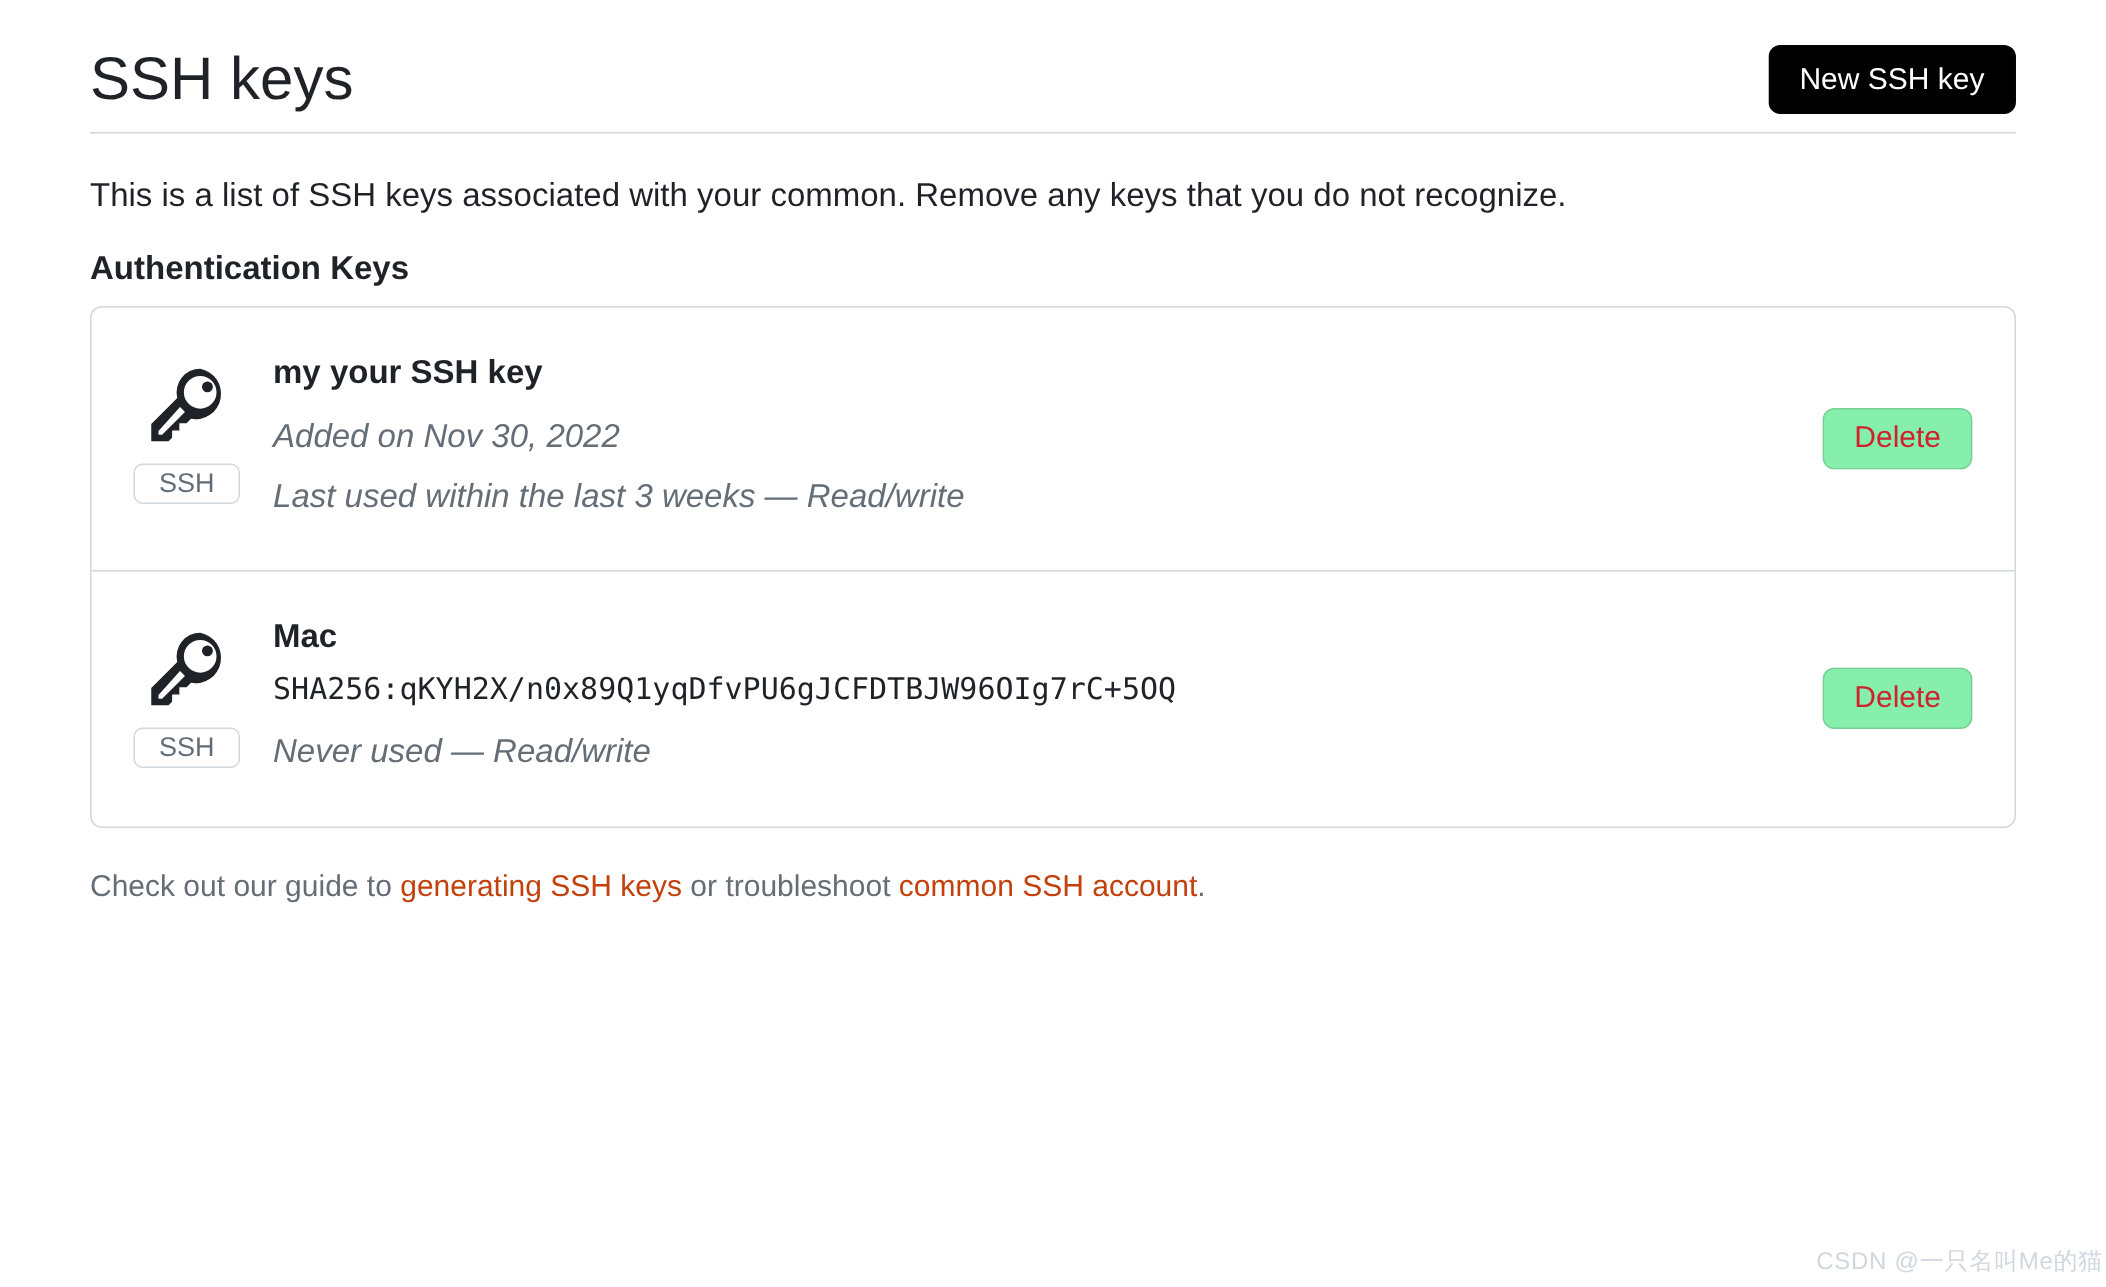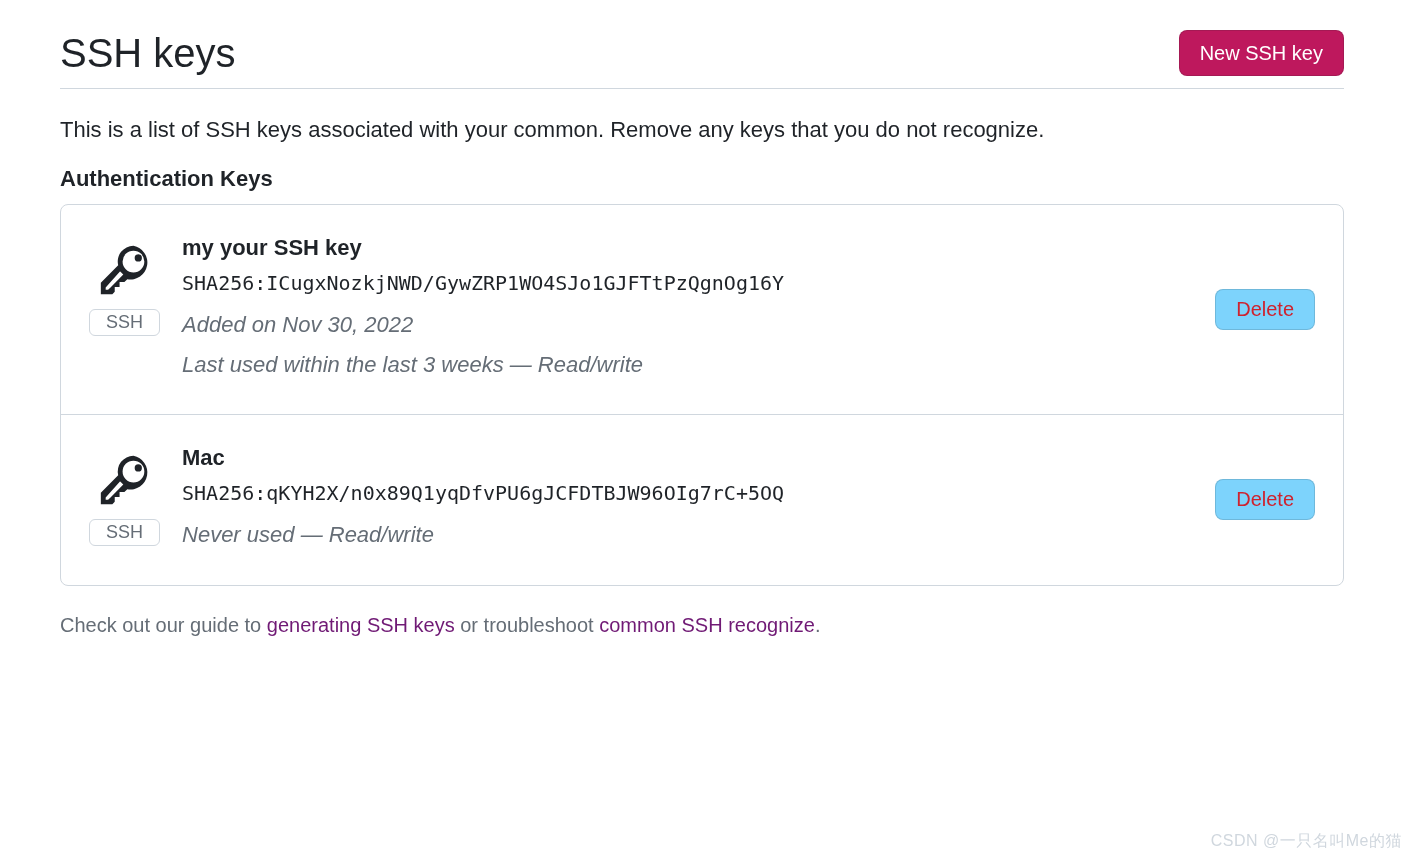--- a/index.html
+++ b/index.html
@@ -21,21 +21,21 @@
       padding-bottom: 12px;
       border-bottom: 1px solid #d0d7de;
       margin-bottom: 24px;
     }
     .page-title {
       font-size: 40px;
       font-weight: 400;
       text-align: center;
     }
     .btn-primary {
-      background: #be185d;
+      background: #000000;
       color: #ffffff;
       border: 1px solid rgba(27,31,36,0.15);
       border-radius: 8px;
       padding: 10px 20px;
       font-size: 20px;
       font-weight: 500;
       cursor: pointer;
       line-height: 1.2;
     }
     .description {
@@ -101,39 +101,39 @@
       margin-bottom: 10px;
       word-break: break-all;
     }
     .key-meta {
       font-size: 22px;
       color: #656d76;
       line-height: 1.8;
       font-style: italic;
     }
     .btn-delete {
-      background: #7dd3fc;
+      background: #86efac;
       color: #cf222e;
       border: 1px solid rgba(27,31,36,0.15);
       border-radius: 8px;
       padding: 8px 20px;
       font-size: 20px;
       font-weight: 500;
       cursor: pointer;
       margin-left: 16px;
       align-self: center;
     }
     .footer-text {
       font-size: 20px;
       color: #656d76;
       margin-top: 24px;
       line-height: 1.5;
     }
     .link {
-      color: #701a75;
+      color: #c2410c;
       text-decoration: none;
       cursor: pointer;
     }
     .watermark {
       position: fixed;
       bottom: 6px;
       right: 2px;
       font-size: 16px;
       color: #d0d7de;
       letter-spacing: 0.5px;
@@ -157,21 +157,20 @@
     <div class="icon-col">
       <span class="key-icon">
         <svg viewBox="0 0 24 24">
             <path d="M15.5 2a6.5 6.5 0 0 0-6.32 8.05L2 17.24V22h4.76l.99-.99V19h2v-2h2l1.2-1.18A6.5 6.5 0 1 0 15.5 2zm0 2a4.5 4.5 0 1 1-4.5 4.5A4.51 4.51 0 0 1 15.5 4zm2 1.5A1.5 1.5 0 1 0 19 7a1.5 1.5 0 0 0-1.5-1.5zM9.9 12.5l1.4 1.4L5.9 19.3l-.9.9H4v-1l6-6.7z"></path>
           </svg>
       </span>
       <span class="badge-ssh">SSH</span>
     </div>
     <div class="key-details">
       <div class="key-name">my your SSH key</div>
-      <div class="key-fingerprint">SHA256:ICugxNozkjNWD/GywZRP1WO4SJo1GJFTtPzQgnOg16Y</div>
       <div class="key-meta">Added on Nov 30, 2022</div>
       <div class="key-meta">Last used within the last 3 weeks — Read/write</div>
     </div>
     <button class="btn-delete">Delete</button>
   </li>
   <li class="key-item">
     <div class="icon-col">
       <span class="key-icon">
         <svg viewBox="0 0 24 24">
             <path d="M15.5 2a6.5 6.5 0 0 0-6.32 8.05L2 17.24V22h4.76l.99-.99V19h2v-2h2l1.2-1.18A6.5 6.5 0 1 0 15.5 2zm0 2a4.5 4.5 0 1 1-4.5 4.5A4.51 4.51 0 0 1 15.5 4zm2 1.5A1.5 1.5 0 1 0 19 7a1.5 1.5 0 0 0-1.5-1.5zM9.9 12.5l1.4 1.4L5.9 19.3l-.9.9H4v-1l6-6.7z"></path>
@@ -182,16 +181,16 @@
     <div class="key-details">
       <div class="key-name">Mac</div>
       <div class="key-fingerprint">SHA256:qKYH2X/n0x89Q1yqDfvPU6gJCFDTBJW96OIg7rC+5OQ</div>
       <div class="key-meta">Never used — Read/write</div>
     </div>
     <button class="btn-delete">Delete</button>
   </li>
 </ul>
 
 <p class="footer-text">
-  <span>Check out our guide to </span><a class="link">generating SSH keys</a><span> or troubleshoot </span><a class="link">common SSH recognize</a><span>.</span>
+  <span>Check out our guide to </span><a class="link">generating SSH keys</a><span> or troubleshoot </span><a class="link">common SSH account</a><span>.</span>
 </p>
 
 <div class="watermark">CSDN @一只名叫Me的猫</div>
 
 </body></html>

